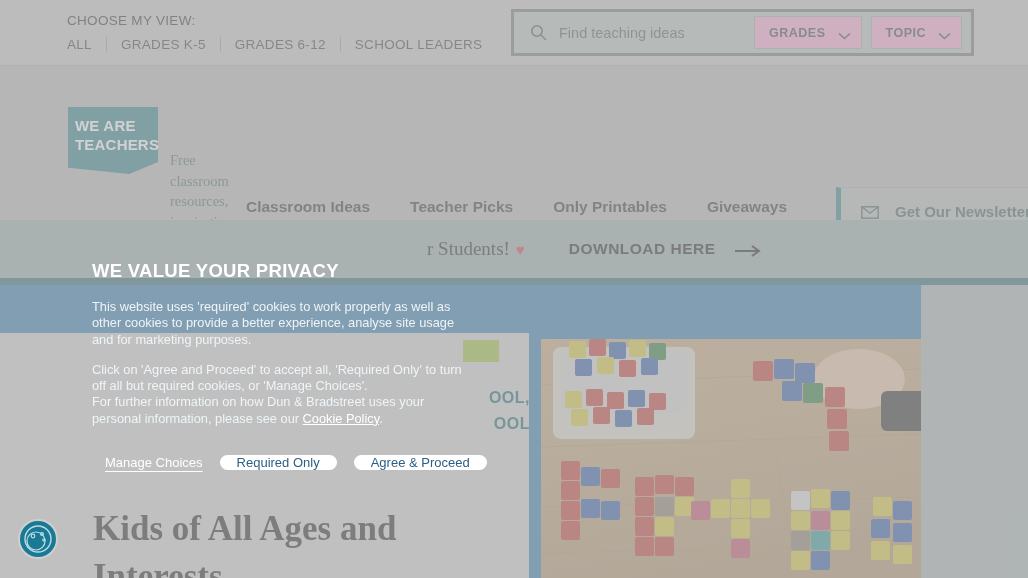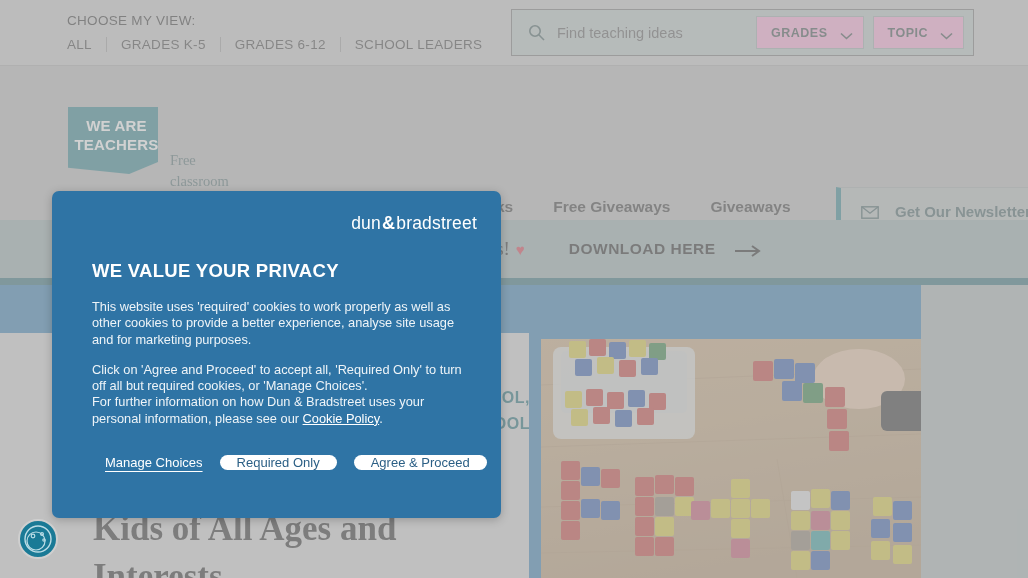--- a/index.html
+++ b/index.html
@@ -58,21 +58,21 @@
     width: 1px; height: 15px;
     background: #9a9a9a;
   }
 
   
   .searchbox {
     position: absolute;
     left: 511px; top: 9px;
     width: 463px; height: 47px;
     background: #b9c4c3;
-    border: 1px solid #737373;
+    border: 3px solid #737373;
     display: flex;
     align-items: center;
   }
   .search-icon {
     margin-left: 16px;
     width: 17px; height: 17px;
     flex: none;
   }
   .search-input {
     flex: 1;
@@ -117,21 +117,20 @@
     background: #2b7f89;
     display: flex;
     flex-direction: column;
     justify-content: center;
     padding-left: 7px;
     color: #ffffff;
     font-weight: bold;
     font-size: 15px;
     line-height: 19px;
     letter-spacing: .2px;
-    align-items: center;
   }
   .logo-tail {
     position: absolute;
     left: 0; top: 55px;
     width: 90px; height: 12px;
     background: #2b7f89;
     clip-path: polygon(0 0, 100% 0, 68% 100%, 0 48%);
   }
   .tagline {
     position: absolute;
@@ -405,21 +404,21 @@
         <span>WE ARE</span>
         <span>TEACHERS</span>
         <span class="logo-tail"></span>
       </div>
 
       <div class="tagline">Free classroom resources, inspiration, and</div>
 
       <div class="nav">
         <span class="nav-item">Classroom Ideas</span>
         <span class="nav-item">Teacher Picks</span>
-        <span class="nav-item">Free Giveaways</span>
+        <span class="nav-item">Only Printables</span>
         <span class="nav-item">Giveaways</span>
       </div>
 
       <div class="newsletter">
         <span class="env">
           <svg viewBox="0 0 18 13" width="18" height="13">
             <rect x="0.8" y="0.8" width="16.4" height="11.4" fill="none" stroke="#3f5d5f" stroke-width="1.4"></rect>
             <polyline points="0.8,0.8 9,7.2 17.2,0.8" fill="none" stroke="#3f5d5f" stroke-width="1.4"></polyline>
           </svg>
         </span>
@@ -576,27 +575,20 @@
   <div class="cookie-widget">
     <svg width="36" height="36" viewBox="0 0 36 36">
       <circle cx="18" cy="18" r="13" fill="none" stroke="#bcdde6" stroke-width="1.4"></circle>
       <circle cx="16" cy="20" r="9" fill="none" stroke="#bcdde6" stroke-width="1.2"></circle>
       <circle cx="13" cy="15" r="1.8" fill="none" stroke="#bcdde6" stroke-width="1.2"></circle>
       <circle cx="22" cy="13" r="1.4" fill="none" stroke="#bcdde6" stroke-width="1.2"></circle>
       <circle cx="24" cy="19" r="1.2" fill="none" stroke="#bcdde6" stroke-width="1.2"></circle>
     </svg>
   </div>
 
-  <div class="modal">
-    <div class="brand">
-      <span>dun</span>
-      <span class="amp">&amp;</span>
-      <span>bradstreet</span>
-    </div>
-  </div>
 
   <div class="modal-title">WE VALUE YOUR PRIVACY</div>
 
   <div class="modal-body">
     <p>This website uses 'required' cookies to work properly as well as other cookies to provide a better experience, analyse site usage and for marketing purposes.</p>
     <p>
       <span>Click on 'Agree and Proceed' to accept all, 'Required Only' to turn off all but required cookies, or 'Manage Choices'.</span><br>
       <span>For further information on how Dun &amp; Bradstreet uses your personal information, please see our </span><a href="#">Cookie Policy</a><span>.</span>
     </p>
   </div>

